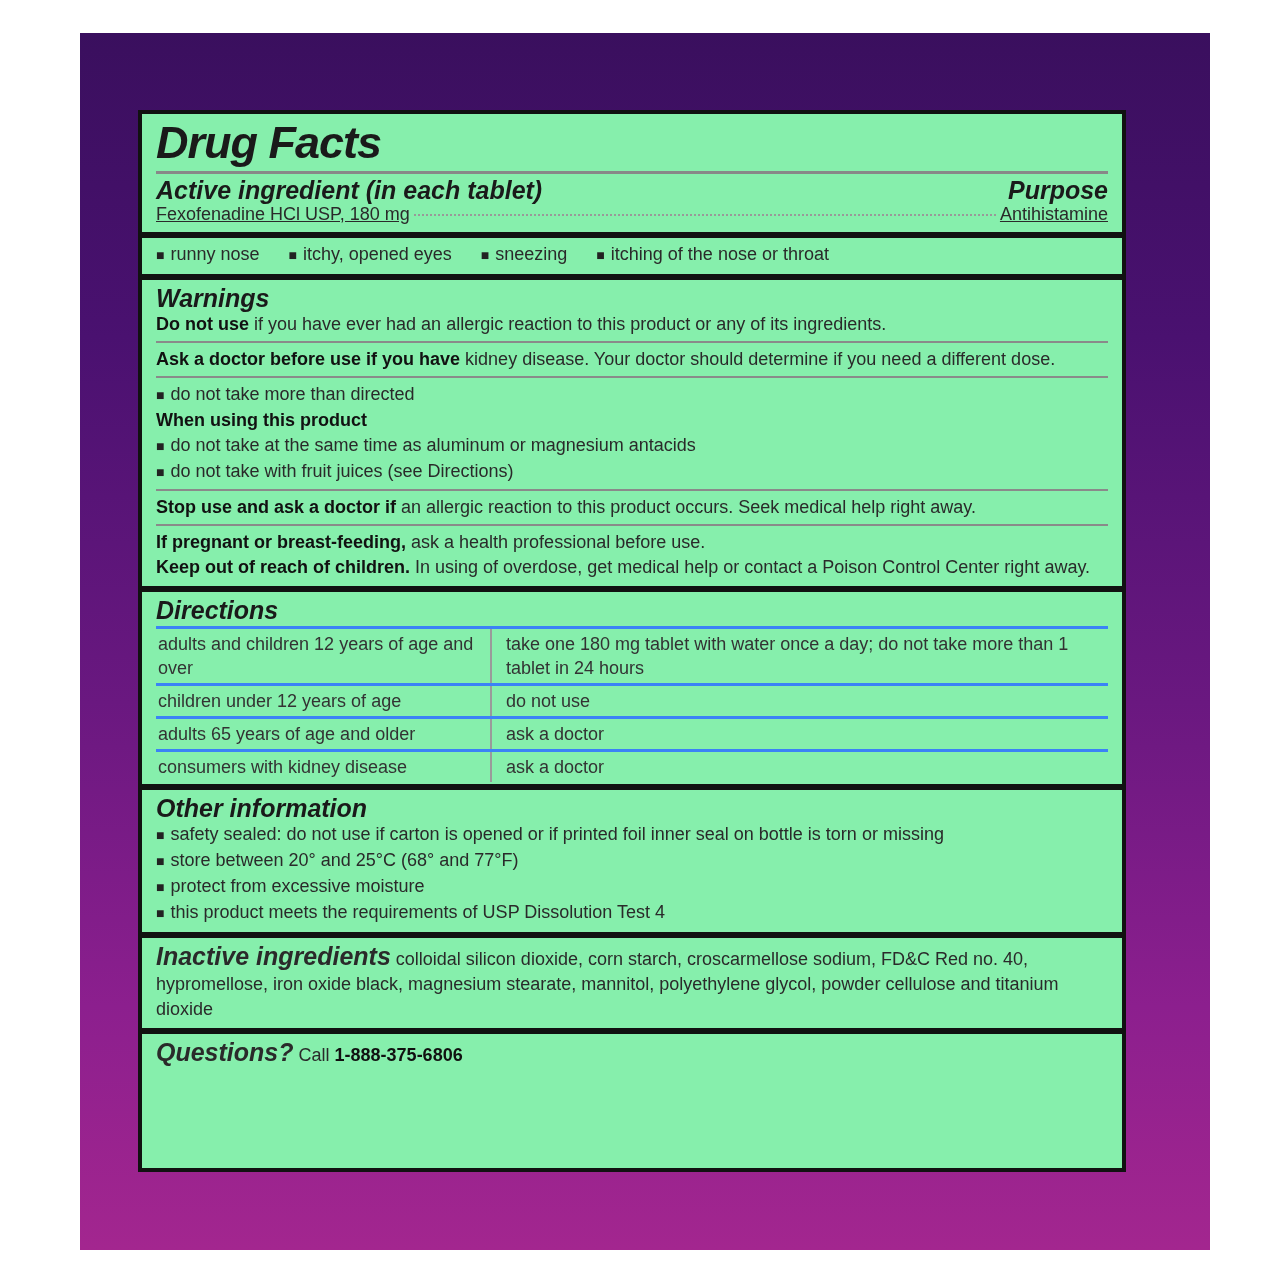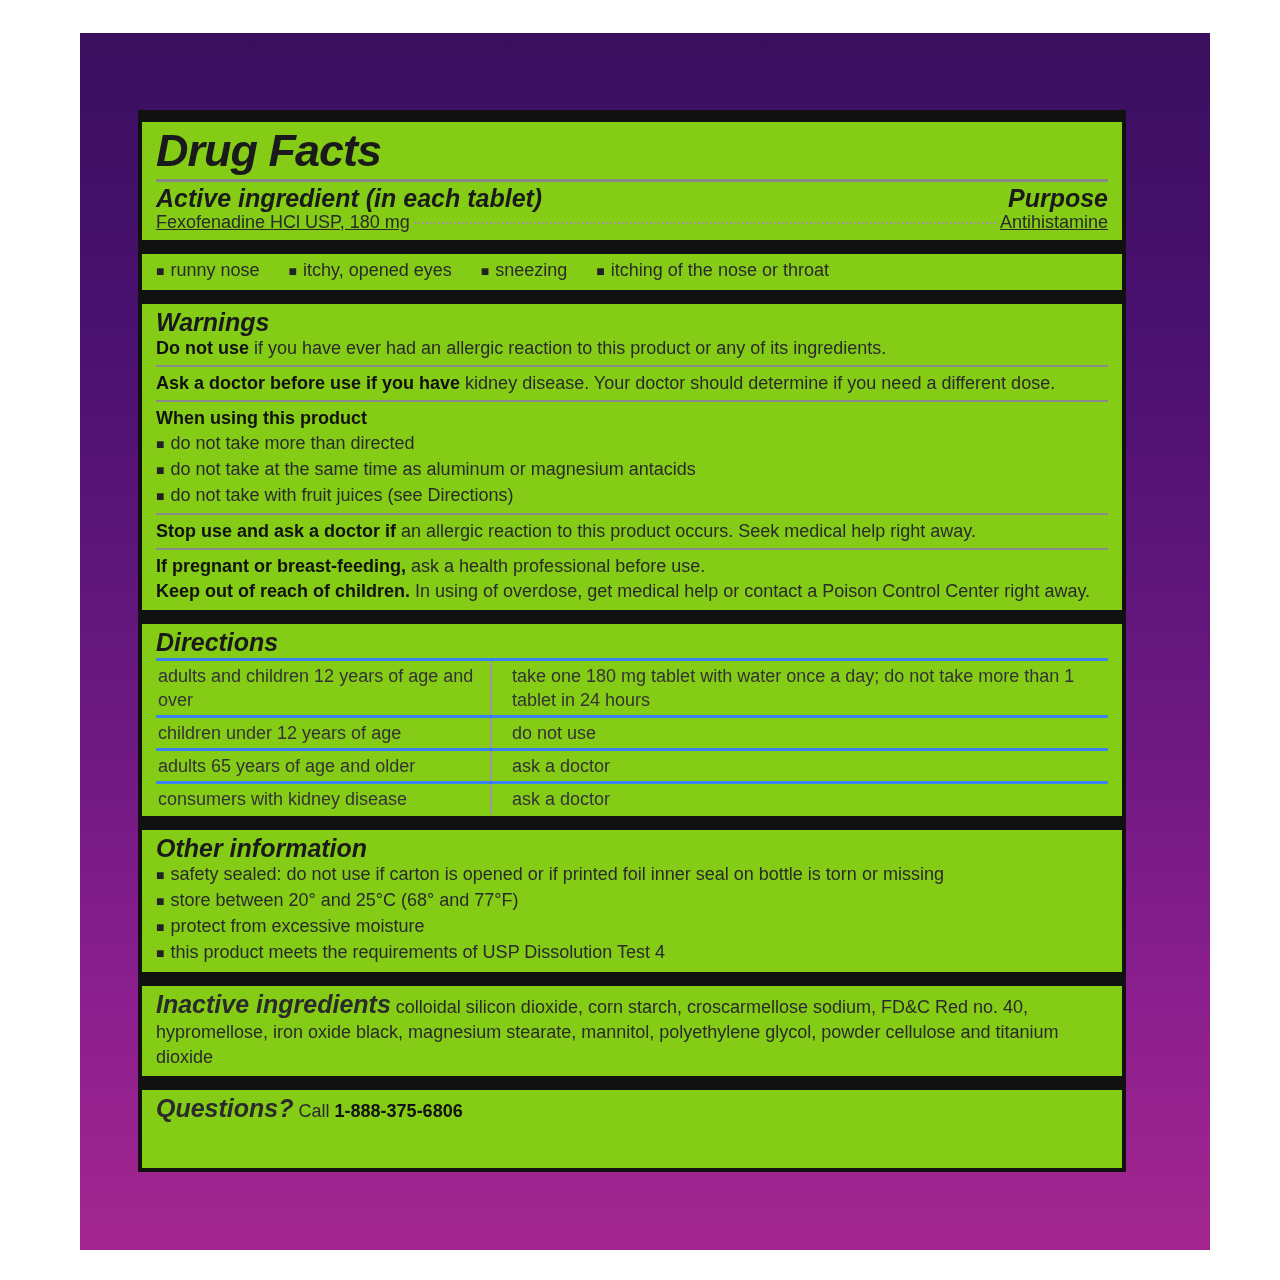--- a/index.html
+++ b/index.html
@@ -9,35 +9,35 @@
   }
   .carton {
     position: absolute; left: 80px; top: 33px; width: 1130px; height: 1217px;
     background: linear-gradient(180deg, #3a0f5e 0%, #4a1170 25%, #6a1880 55%, #8c1f8e 80%, #a3268f 100%);
   }
   .label {
     position: absolute; left: 138px; top: 110px; width: 988px; height: 1062px;
     background: #111; box-sizing: border-box; padding: 4px;
     display: flex; flex-direction: column; gap: 6px;
   }
-  .sec { background: #84cc16; padding: 4px 14px 6px 14px; box-sizing: border-box; margin-top: 8px; }
+  .sec { background: #86efac; padding: 4px 14px 6px 14px; box-sizing: border-box; }
   .h-title { font-size: 45px; font-weight: bold; font-style: italic; letter-spacing: -1px; line-height: 50px; margin: 0; }
   .h-sec { font-size: 25px; font-weight: bold; font-style: italic; line-height: 28px; }
   .rule { border-top: 3px solid #888; margin: 3px 0 2px 0; }
   .rule-thin { border-top: 2px solid #8a8a8a; margin: 4px 0; }
   .txt { font-size: 18px; color: #2a2a2a; line-height: 25px; }
   .b { font-weight: bold; color: #111; }
   .row-ai { display: flex; justify-content: space-between; align-items: baseline; }
   .dots { flex: 1; border-bottom: 2px dotted #999; margin: 0 4px; transform: translateY(-4px); }
   .bul::before { content: "\25A0"; font-size: 14px; margin-right: 6px; color: #222; }
   .uses-list span { margin-right: 24px; }
   table.dir { width: 100%; border-collapse: collapse; margin-top: 2px; }
   table.dir td { font-size: 18px; color: #333; line-height: 24px; padding: 3px 2px; vertical-align: top; border-top: 3px solid #3b82f6; }
   table.dir td.c1 { width: 330px; border-right: 2px solid #9a9a9a; }
-  table.dir td.c2 { padding-left: 20px; }
+  table.dir td.c2 { padding-left: 14px; }
 </style>
 </head>
 <body>
 
 <div class="carton"></div>
 
 <div class="label">
 
   <div class="sec" style="padding-bottom:8px;">
     <div class="h-title">Drug Facts</div>
@@ -65,22 +65,22 @@
   <div class="sec">
     <div class="h-sec">Warnings</div>
     <div class="txt">
       <span class="b">Do not use</span><span> if you have ever had an allergic reaction to this product or any of its ingredients.</span>
     </div>
     <div class="rule-thin"></div>
     <div class="txt">
       <span class="b">Ask a doctor before use if you have</span><span> kidney disease. Your doctor should determine if you need a different dose.</span>
     </div>
     <div class="rule-thin"></div>
+    <div class="txt bul">do not take more than directed</div>
     <div class="txt b">When using this product</div>
-    <div class="txt bul">do not take more than directed</div>
     <div class="txt bul">do not take at the same time as aluminum or magnesium antacids</div>
     <div class="txt bul">do not take with fruit juices (see Directions)</div>
     <div class="rule-thin"></div>
     <div class="txt">
       <span class="b">Stop use and ask a doctor if</span><span> an allergic reaction to this product occurs. Seek medical help right away.</span>
     </div>
     <div class="rule-thin"></div>
     <div class="txt">
       <span class="b">If pregnant or breast-feeding,</span><span> ask a health professional before use.</span>
     </div>

